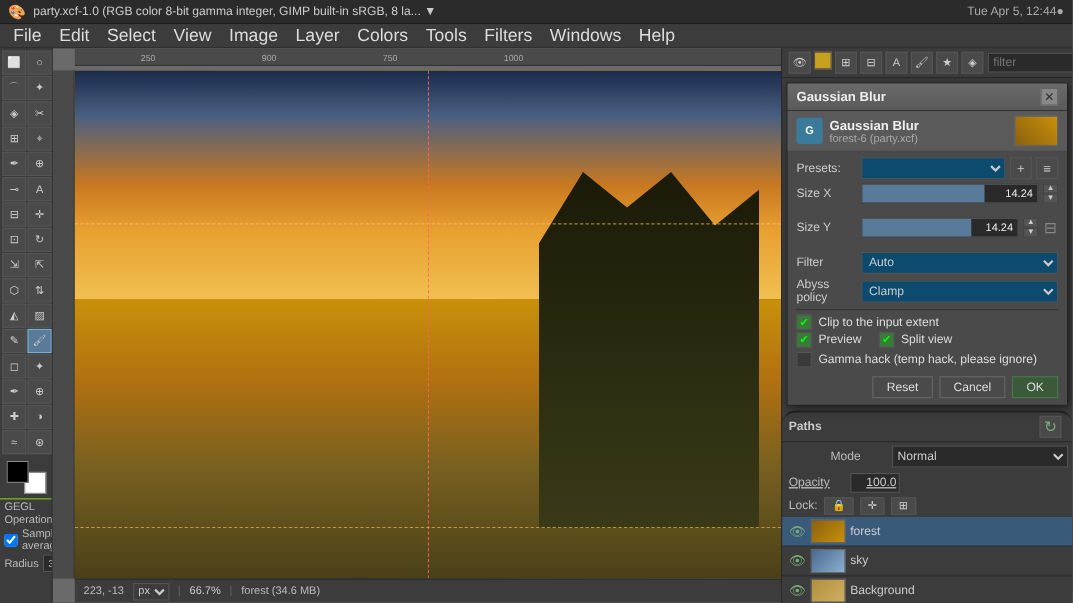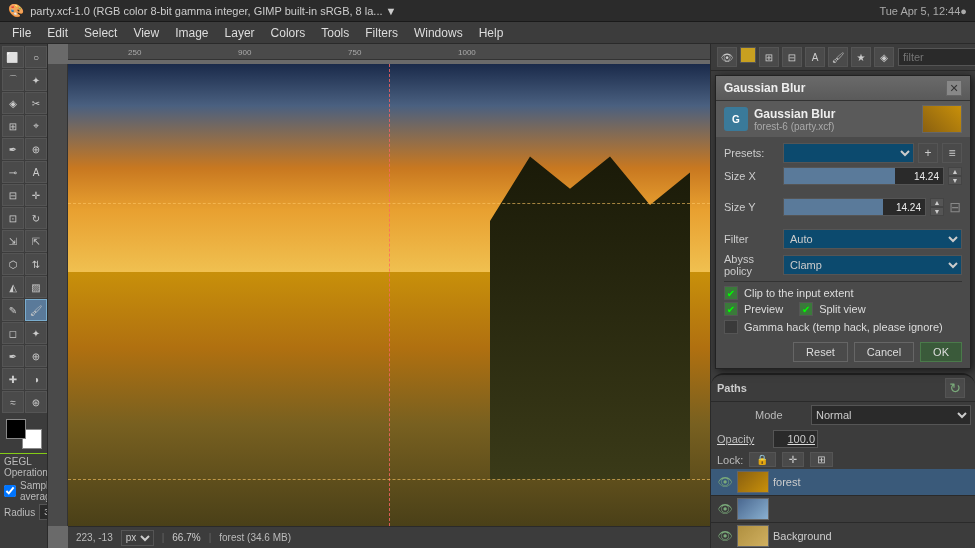--- a/index.html
+++ b/index.html
@@ -34,21 +34,21 @@
       height: 22px;
       display: flex;
       align-items: center;
       padding: 0 4px;
       border-bottom: 1px solid #2a2a2a;
     }
     .menu-item {
       padding: 2px 8px;
       cursor: pointer;
       color: #ddd;
-      font-size: 12px;
+      font-size: 16px;
     }
 
     
     #main-layout {
       display: flex;
       height: calc(548px - 44px);
     }
 
     
     #toolbox {
@@ -849,20 +849,21 @@
 
         <div class="layer-item active">
           <div class="layer-vis-btn">👁</div>
           <div class="layer-thumb" style="background:linear-gradient(135deg,#8a6010,#c8900a);"></div>
           <span class="layer-name">forest</span>
         </div>
 
         <div class="layer-item">
           <div class="layer-vis-btn">👁</div>
           <div class="layer-thumb" style="background:linear-gradient(135deg,#4a6890,#8ab0d0);"></div>
+          <span class="layer-name">sky</span>
         </div>
 
         <div class="layer-item">
           <div class="layer-vis-btn">👁</div>
           <div class="layer-thumb" style="background:linear-gradient(135deg,#b09040,#d0b060);"></div>
           <span class="layer-name">Background</span>
         </div>
       </div>
     </div>
 

